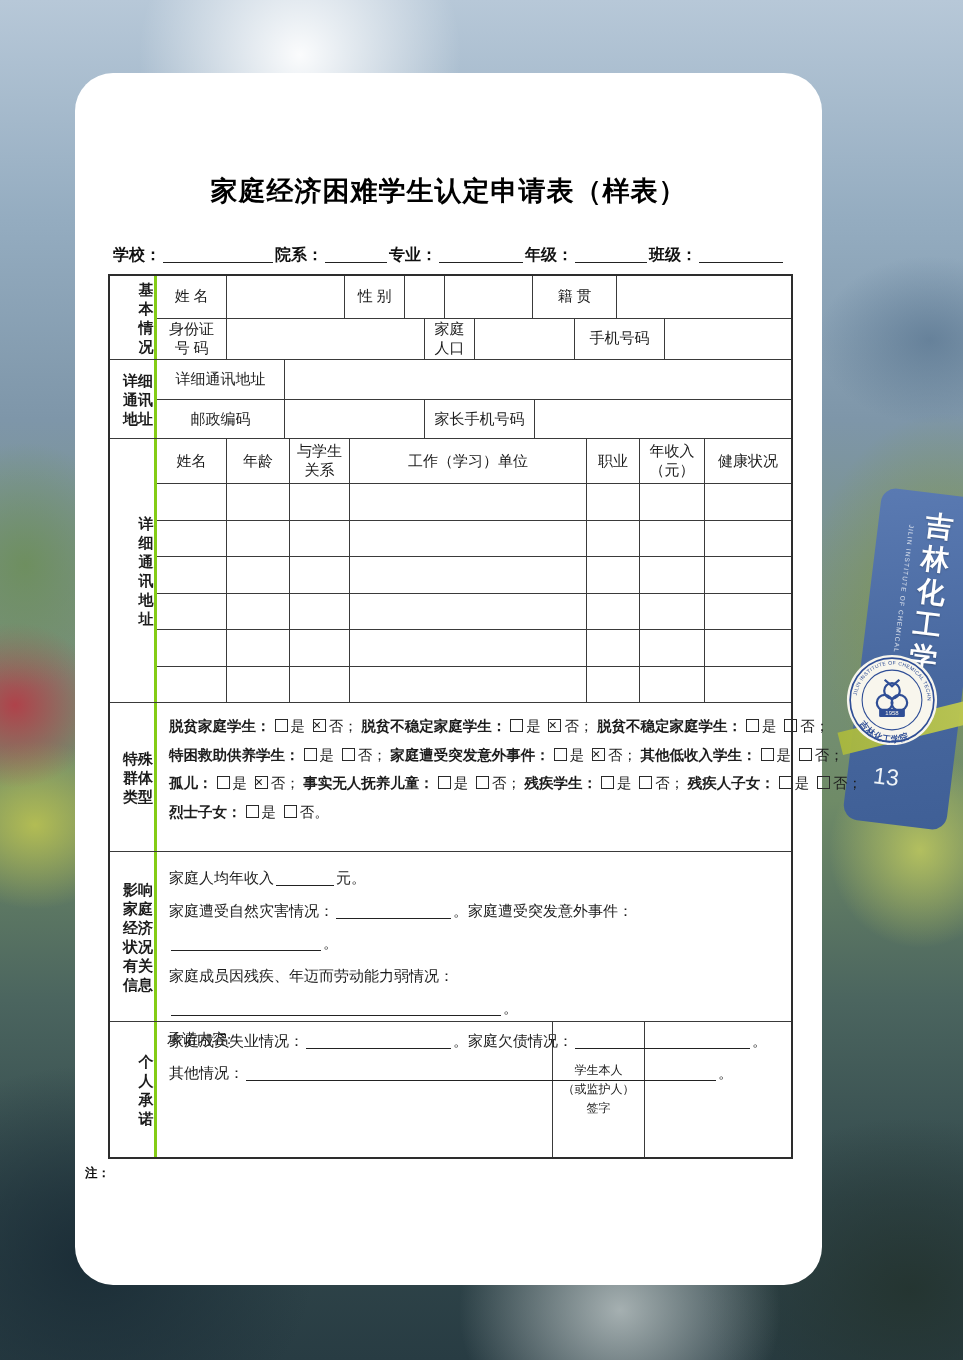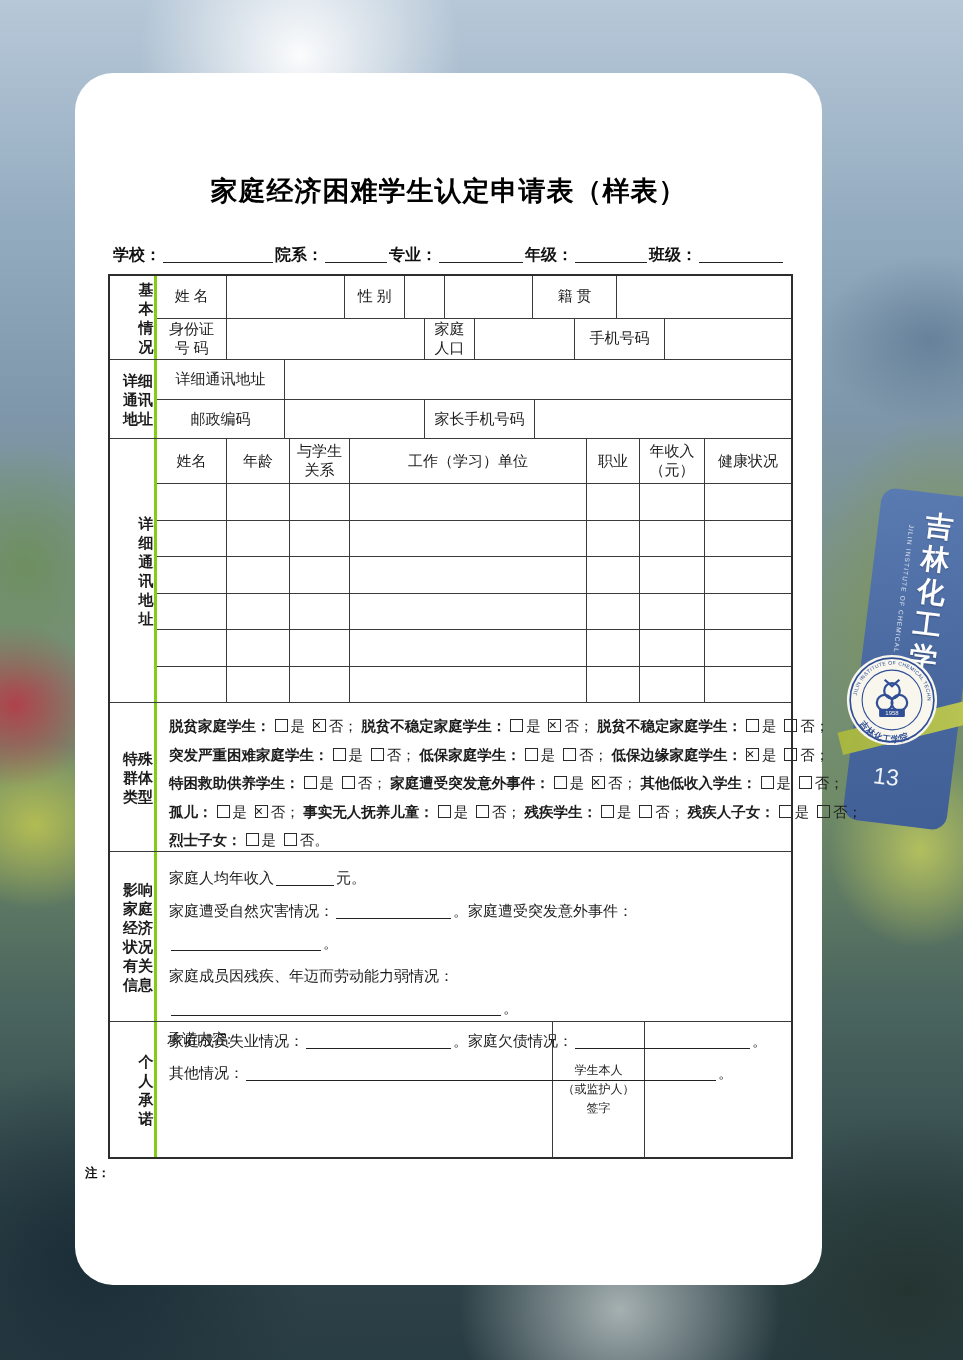--- a/index.html
+++ b/index.html
@@ -283,21 +283,20 @@
       </div>
     </div>
 
     <div class="sect" style="height:148px">
       <div class="slabel">
         <span class="vlabel v2">特殊群体类型</span>
       </div>
       <div class="scontent">
         <div class="sp-wrap">
             <div class="sp-line"><span class="sp-lbl">脱贫家庭学生：</span><span class="cb"></span>是 <span class="cb checked"></span>否； <span class="sp-lbl">脱贫不稳定家庭学生：</span><span class="cb"></span>是 <span class="cb checked"></span>否； <span class="sp-lbl">脱贫不稳定家庭学生：</span><span class="cb"></span>是 <span class="cb"></span>否； </div>
-            <div class="sp-line"><span class="sp-lbl">突发严重困难家庭学生：</span><span class="cb"></span>是 <span class="cb"></span>否； <span class="sp-lbl">低保家庭学生：</span><span class="cb"></span>是 <span class="cb"></span>否； <span class="sp-lbl">低保边缘家庭学生：</span><span class="cb checked"></span>是 <span class="cb"></span>否； </div>
             <div class="sp-line"><span class="sp-lbl">特困救助供养学生：</span><span class="cb"></span>是 <span class="cb"></span>否； <span class="sp-lbl">家庭遭受突发意外事件：</span><span class="cb"></span>是 <span class="cb checked"></span>否； <span class="sp-lbl">其他低收入学生：</span><span class="cb"></span>是 <span class="cb"></span>否； </div>
             <div class="sp-line"><span class="sp-lbl">孤儿：</span><span class="cb"></span>是 <span class="cb checked"></span>否； <span class="sp-lbl">事实无人抚养儿童：</span><span class="cb"></span>是 <span class="cb"></span>否； <span class="sp-lbl">残疾学生：</span><span class="cb"></span>是 <span class="cb"></span>否； <span class="sp-lbl">残疾人子女：</span><span class="cb"></span>是 <span class="cb"></span>否； </div>
             <div class="sp-line"><span class="sp-lbl">烈士子女：</span><span class="cb"></span>是 <span class="cb"></span>否。 </div>
           </div>
       </div>
     </div>
 
     <div class="sect" style="height:169px">
       <div class="slabel">
         <span class="vlabel v2">影响家庭经济状况有关信息</span>

